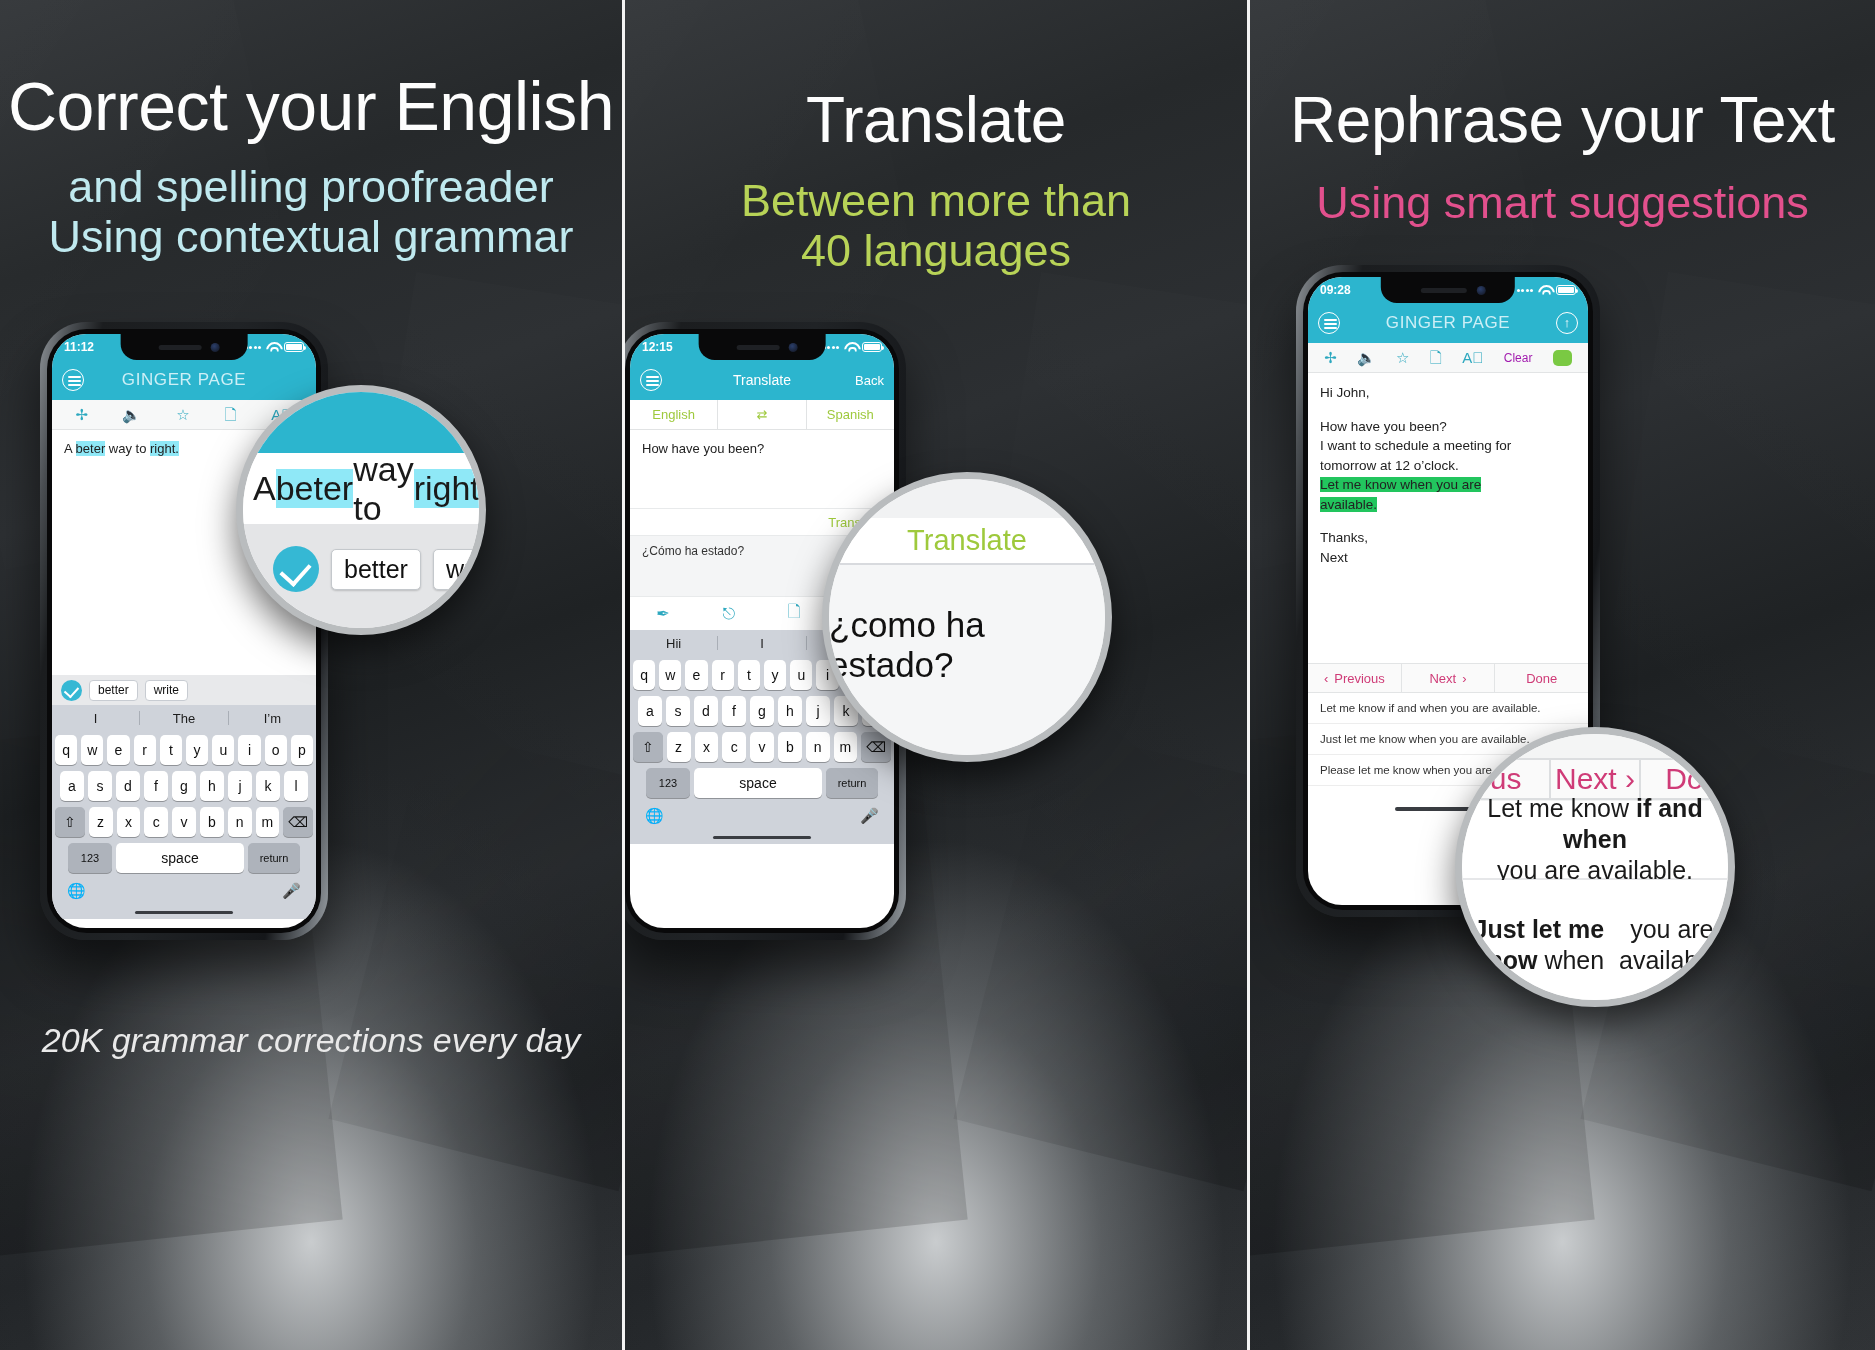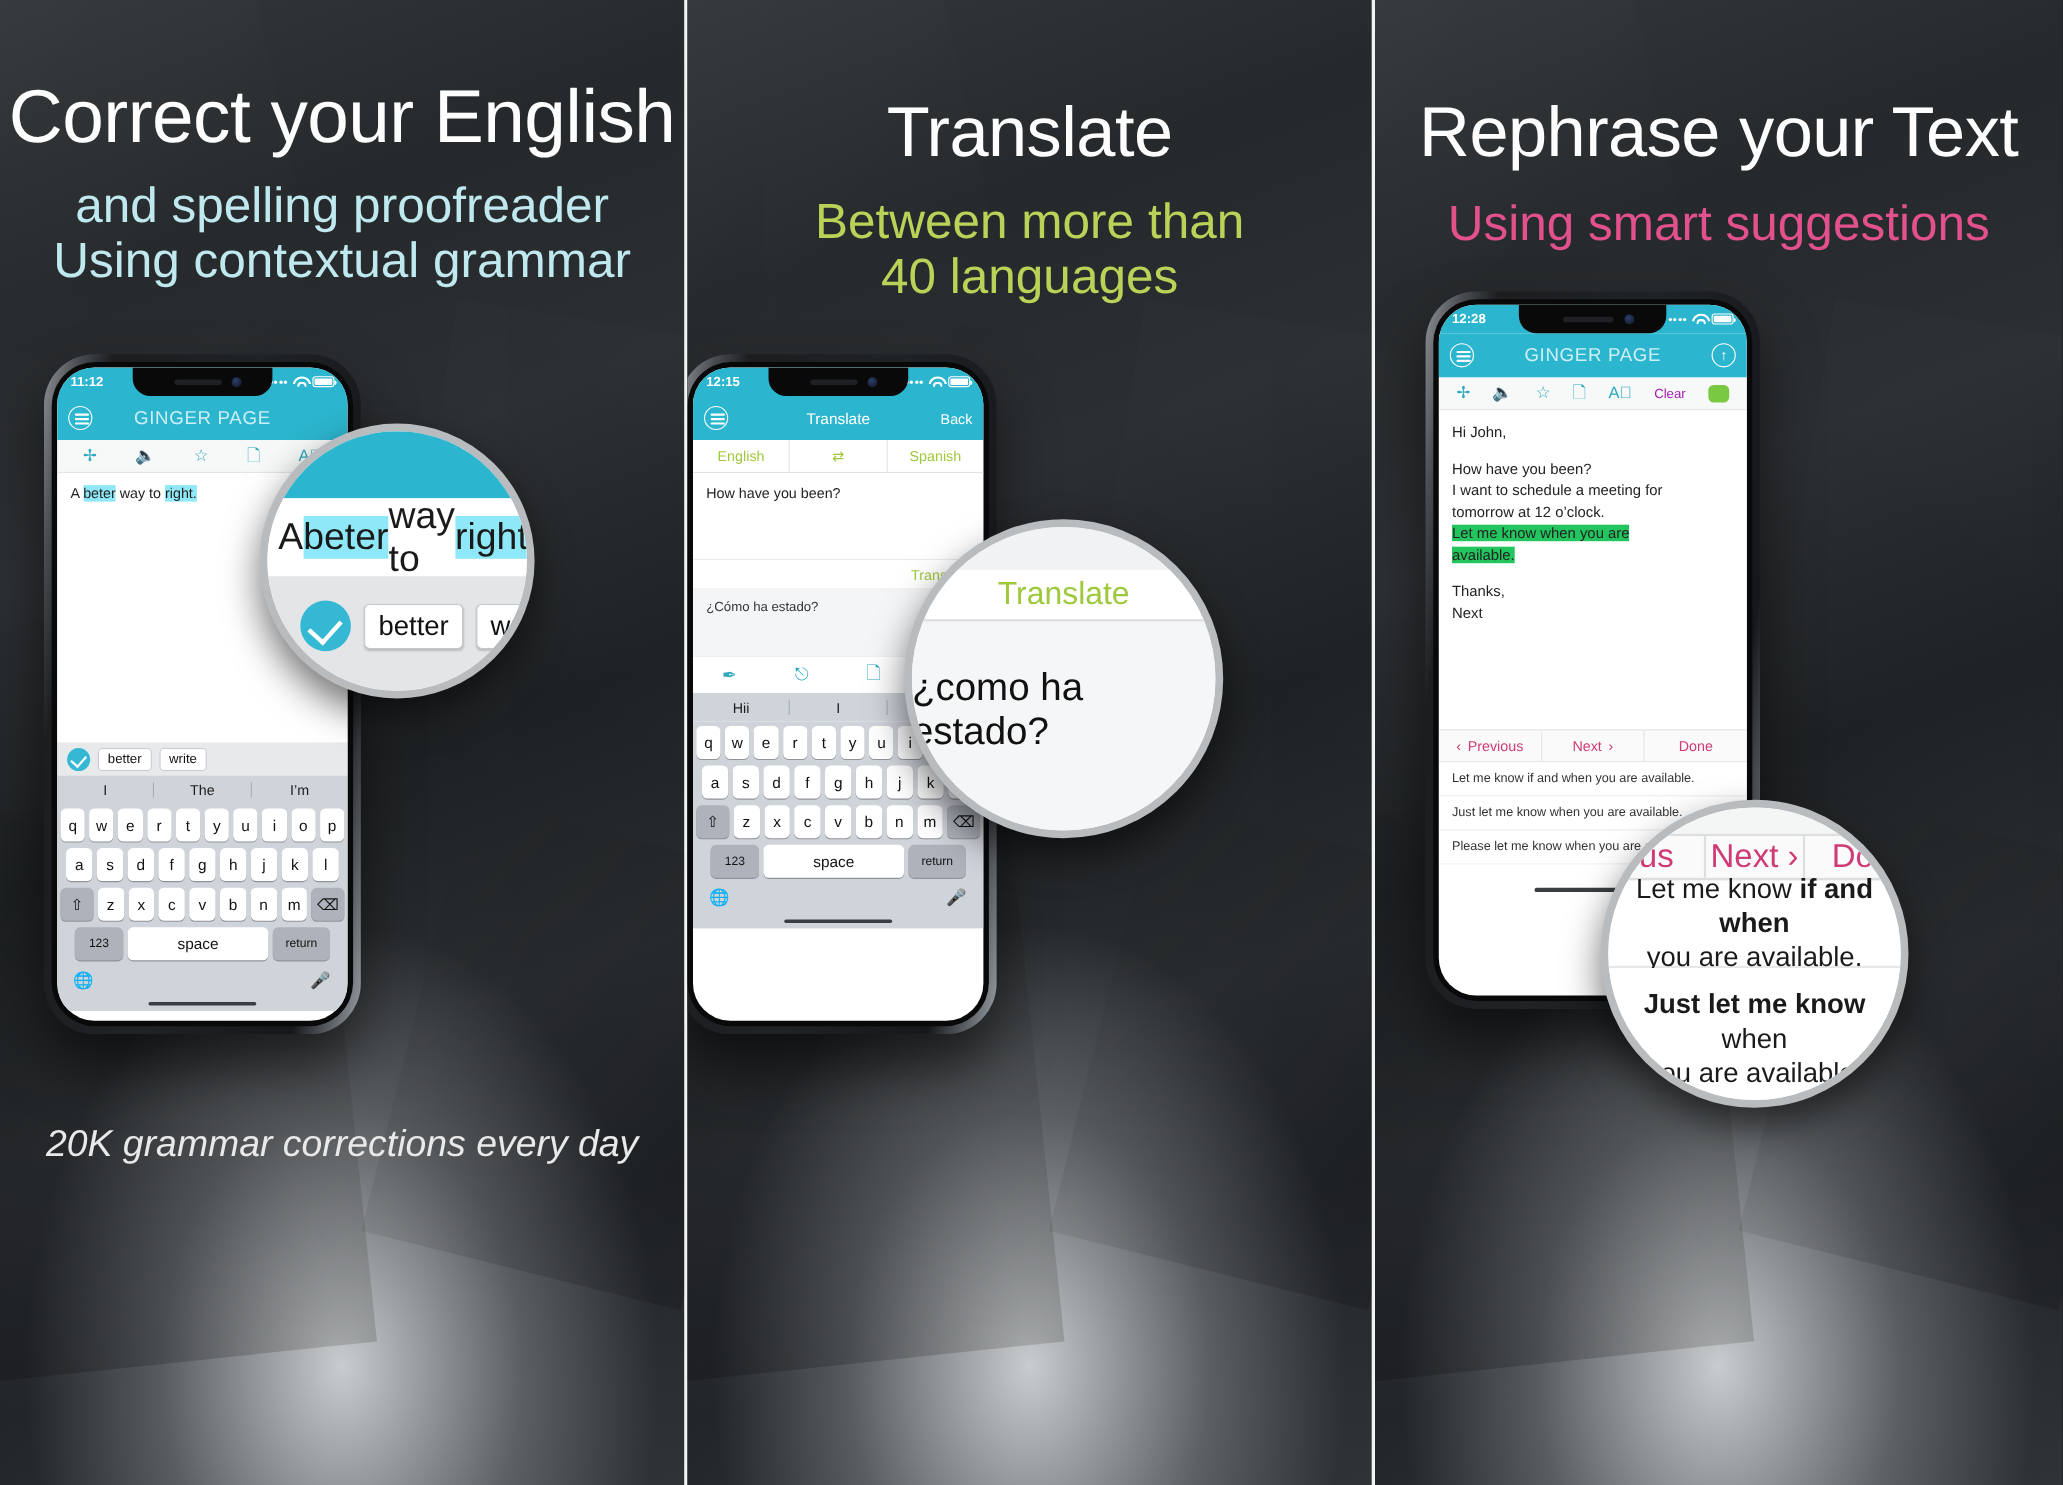--- a/index.html
+++ b/index.html
@@ -182,21 +182,21 @@
   .m3-nav { position:absolute; top:9%; left:0; right:0; height:16%; background:#fafafa;
             display:flex; align-items:center; color:#cf3b77; font-size:30px;
             border-top:2px solid #dcdee0; border-bottom:2px solid #dcdee0; }
   .m3-nav > div { flex:1; text-align:center; }
   .m3-nav .vs { flex:0 0 2px; height:100%; background:#dcdee0; }
   .m3-top { position:absolute; top:0; left:0; right:0; height:9%; background:#f4f5f5; }
   .m3-r1 { position:absolute; top:25%; left:0; right:0; height:30%; background:#fff;
            display:flex; flex-direction:column; align-items:center; justify-content:center;
            font-size:25px; color:#1a1a1a; border-bottom:2px solid #e6e7e9; text-align:center; line-height:1.25; }
   .m3-r2 { position:absolute; top:55%; left:0; right:0; bottom:0; background:#fff;
-           display:flex; flex-direction:column; align-items:center; justify-content:center;
+           display:flex; flex-direction:row; align-items:center; justify-content:center;
            font-size:25px; color:#1a1a1a; text-align:center; line-height:1.25; padding-top:10px; }
   .b { font-weight:700; }
 </style>
 </head>
 <body>
 
 <div class="stage">
 
   <div class="panel p1">
     <div class="facets">
@@ -489,21 +489,21 @@
     </div>
 
     <div class="phone" style="left:46px; top:265px; width:304px; height:652px;">
       <div class="bezel"></div>
       <div class="screen">
         <div class="notch">
             <span class="spk"></span>
             <span class="cam"></span>
           </div>
         <div class="statusbar">
-          <span>12:28</span>
+          <span>09:28</span>
           <span class="sb-right">
             <span class="sig">
                 <b></b>
                 <b></b>
                 <b></b>
                 <b></b>
               </span>
             <span class="wifi"></span>
             <span class="batt"></span>
           </span>

